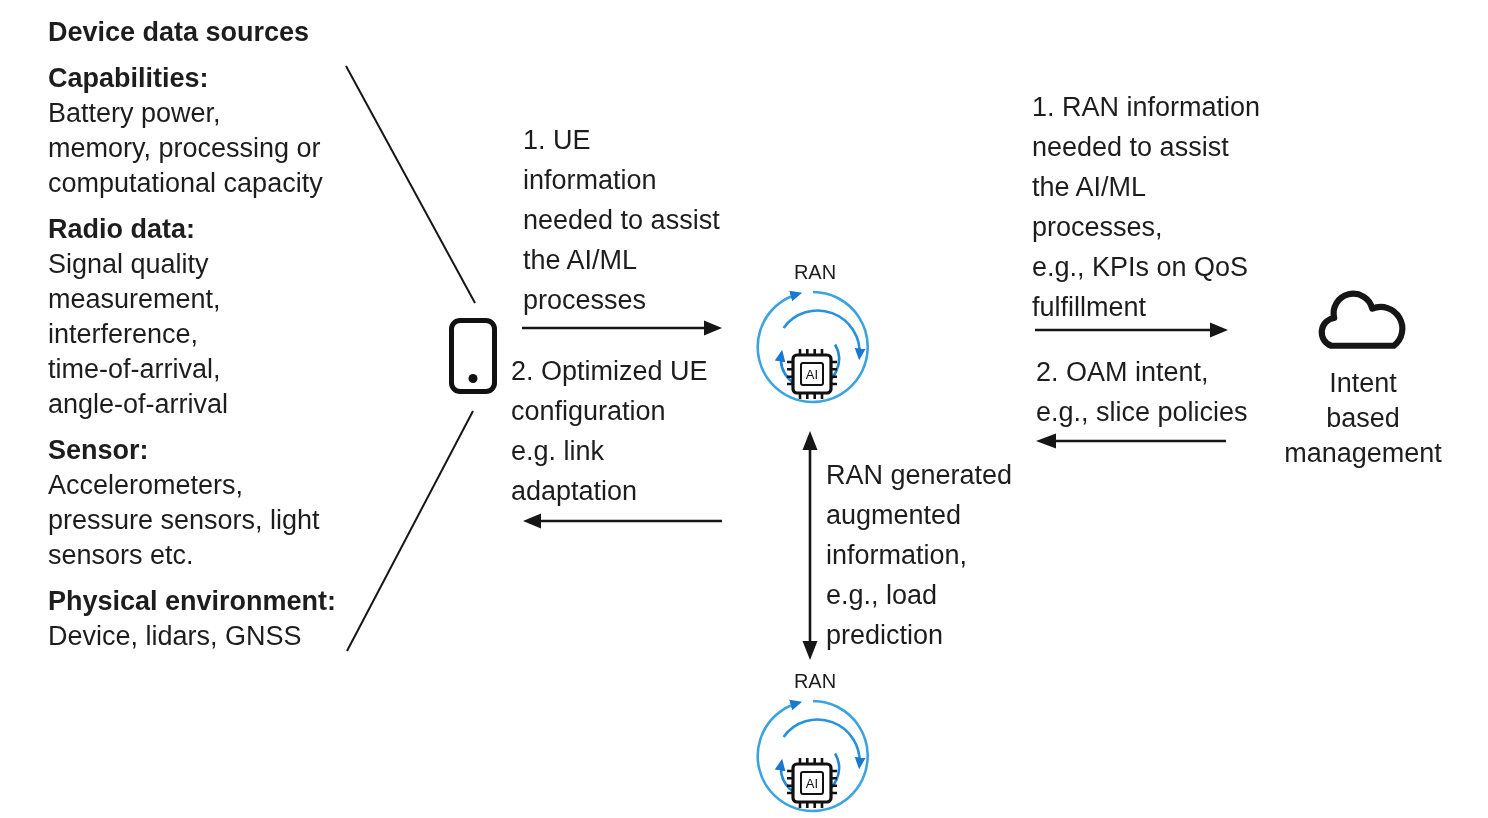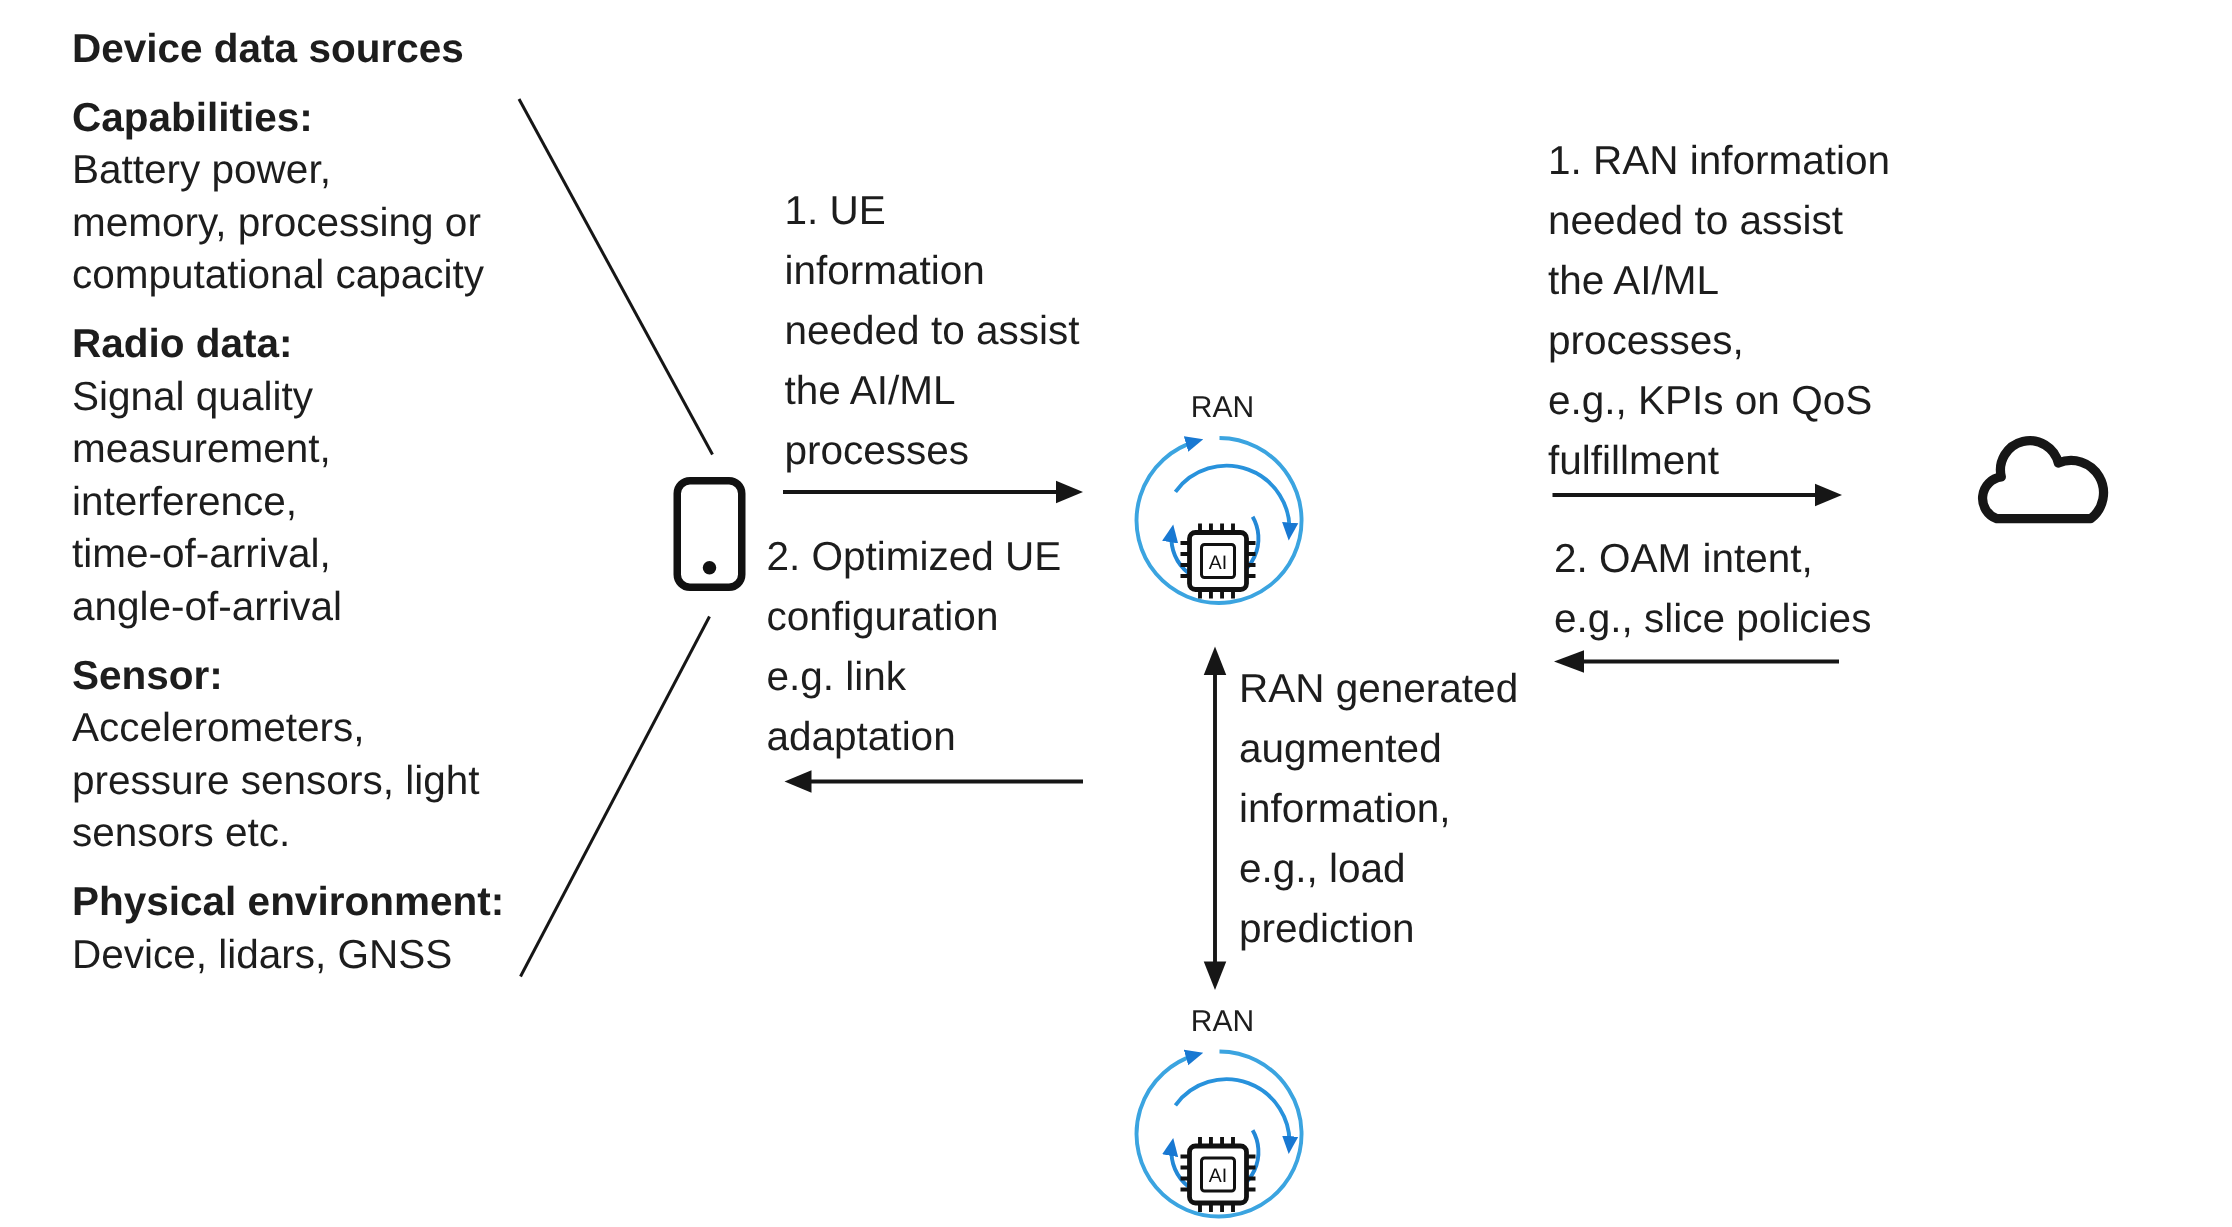--- a/index.html
+++ b/index.html
@@ -22,21 +22,21 @@
   .section { margin-top: 11px; }
   .sec-h { font-weight: bold; }
   .sec-b { white-space: pre-line; }
 
   
   .txt { position: absolute; font-size: 27px; line-height: 40px; white-space: pre-line; }
   .txt-ue-info      { left: 523px;  top: 101px; }
   .txt-ue-config    { left: 511px;  top: 332px; }
   .txt-ran-info     { left: 1032px; top: 68px;  }
   .txt-oam-intent   { left: 1036px; top: 333px; }
-  .txt-ran-gen      { left: 826px;  top: 420px; }
+  .txt-ran-gen      { left: 826px;  top: 436px; }
 
   
   .phone { position: absolute; left: 449px; top: 299px; width: 48px; height: 76px;
            box-sizing: border-box; border: 5px solid #111; border-radius: 11px; background: #fff; }
   .phone-dot { position: absolute; left: 50%; transform: translateX(-50%); bottom: 6px;
                width: 9px; height: 9px; border-radius: 50%; background: #111; }
 
   
   .ran-node { position: absolute; width: 124px; text-align: center; }
   .ran-node-top    { left: 753px; top: 240px; }
@@ -183,15 +183,18 @@
         <rect x="48" y="78" width="22" height="22" rx="2" fill="#fff" stroke="#111" stroke-width="2"></rect>
         <text x="59" y="89.5" text-anchor="middle" dominant-baseline="central" font-family="Liberation Sans, sans-serif" font-size="13" fill="#111">AI</text>
       </g>
     </svg>
   </div>
 
   <div class="cloud-node">
     <svg width="104" height="72" viewBox="0 0 100 70">
       <path d="M 19 61 A 14 14 0 0 1 22 34 A 19 19 0 0 1 59 25 A 21 21 0 0 1 80 61 Z" fill="#fff" stroke="#161616" stroke-width="6" stroke-linejoin="round" stroke-linecap="round"></path>
     </svg>
+    <div class="cloud-label">Intent
+based
+management</div>
   </div>
 
 </div>
 
 </body></html>

